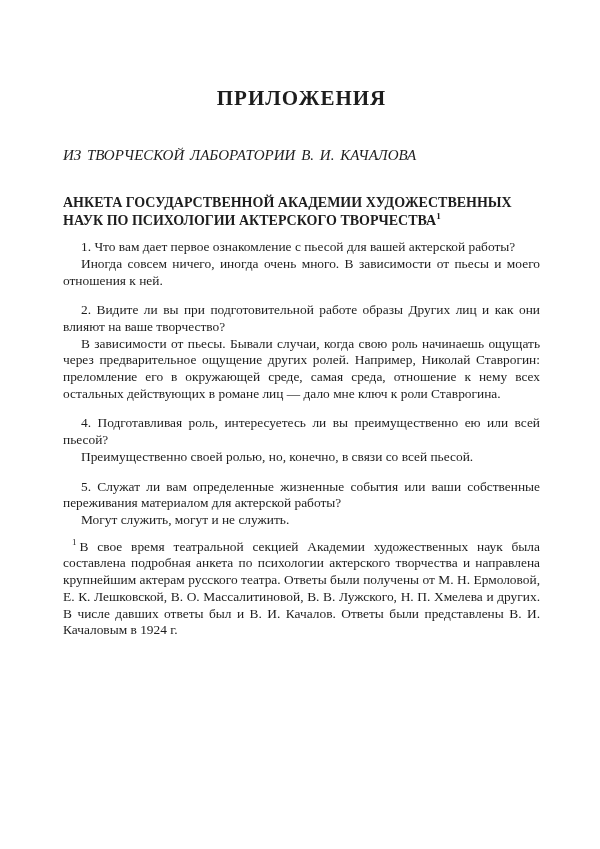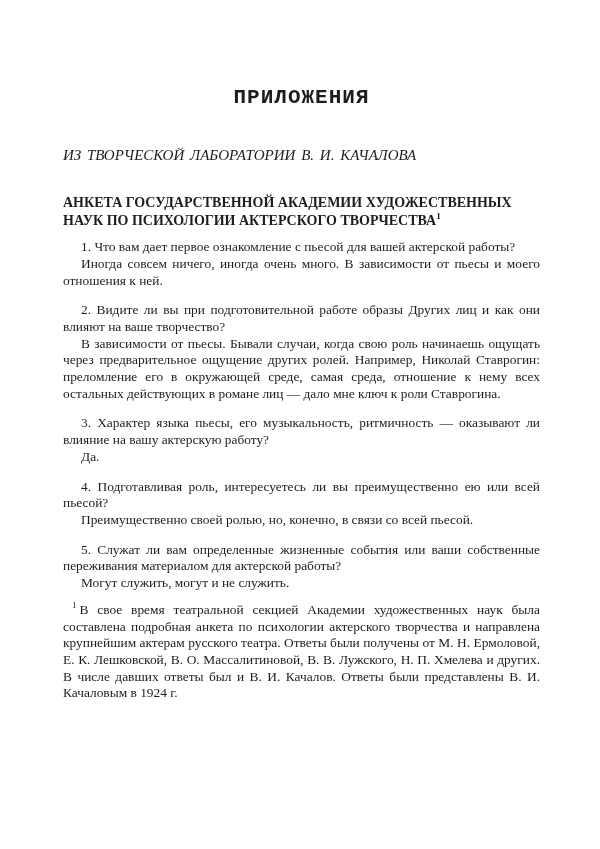--- a/index.html
+++ b/index.html
@@ -22,21 +22,20 @@
     font-family:"Liberation Serif","DejaVu Serif",serif;
     color:var(--ink);
   }
   .title{
     margin:0 0 36px 0;
     font-size:21px;
     font-weight:bold;
     letter-spacing:1px;
     text-align:center;
     line-height:1.15;
-    font-family:Liberation Mono, monospace;
   }
   .subtitle{
     margin:0 0 30px 0;
     font-size:15px;
     font-weight:normal;
     font-style:italic;
     text-align:left;
     line-height:1.2;
     word-spacing:2px;
   }
@@ -90,24 +89,20 @@
   <div class="qa">
     <p>1. Что вам дает первое ознакомление с пьесой для вашей актерской работы?</p>
     <p>Иногда совсем ничего, иногда очень много. В зависимости от пьесы и моего отношения к ней.</p>
   </div>
 
   <div class="qa">
     <p>2. Видите ли вы при подготовительной работе образы Других лиц и как они влияют на ваше творчество?</p>
     <p>В зависимости от пьесы. Бывали случаи, когда свою роль начинаешь ощущать через предварительное ощущение других ролей. Например, Николай Ставрогин: преломление его в окружающей среде, самая среда, отношение к нему всех остальных действующих в романе лиц — дало мне ключ к роли Ставрогина.</p>
   </div>
 
-  <div class="qa">
-    <p>3. Характер языка пьесы, его музыкальность, ритмичность — оказывают ли влияние на вашу актерскую работу?</p>
-    <p>Да.</p>
-  </div>
 
   <div class="qa">
     <p>4. Подготавливая роль, интересуетесь ли вы преимущественно ею или всей пьесой?</p>
     <p>Преимущественно своей ролью, но, конечно, в связи со всей пьесой.</p>
   </div>
 
   <div class="qa">
     <p>5. Служат ли вам определенные жизненные события или ваши собственные переживания материалом для актерской работы?</p>
     <p>Могут служить, могут и не служить.</p>
   </div>

